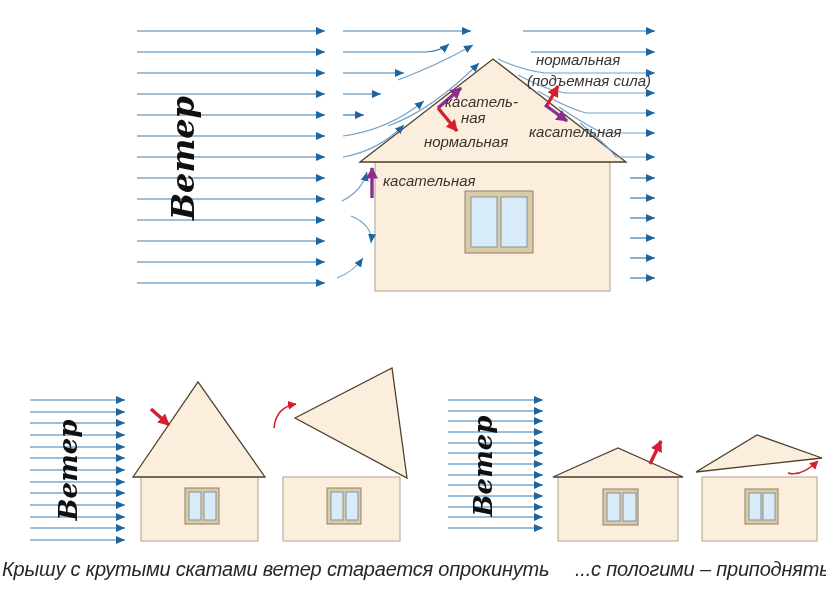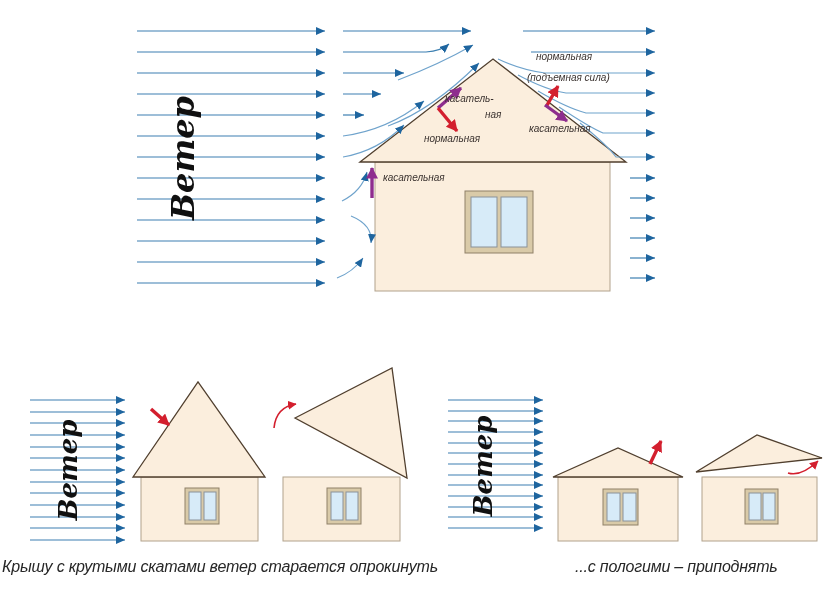--- a/index.html
+++ b/index.html
@@ -16,31 +16,31 @@
   .mk-purple{fill:var(--purple);}
   .fa-red{stroke:var(--red);stroke-width:3.4;fill:none;marker-end:url(#mr);}
   .fa-purple{stroke:var(--purple);stroke-width:3.4;fill:none;marker-end:url(#mp);}
   .fa-red-thin{stroke:var(--red);stroke-width:1.6;fill:none;marker-end:url(#mrs);}
   .wall{fill:var(--house-fill);stroke:var(--wall-stroke);stroke-width:1;}
   .roof{fill:var(--house-fill);stroke:var(--roof-stroke);stroke-width:1.3;}
   .winframe{fill:var(--win-frame);stroke:var(--win-frame-stroke);stroke-width:1;}
   .pane{fill:var(--pane);stroke:var(--pane-stroke);stroke-width:1;}
   
   .force-label{
-    position:absolute;font-style:italic;font-size:10px;line-height:1.05;
+    position:absolute;font-style:italic;font-size:15px;line-height:1.05;
     color:var(--label-text);white-space:nowrap;
   }
   .wind-label{
     position:absolute;font-family:"DejaVu Serif",serif;font-style:italic;font-weight:bold;
     color:var(--wind-text);text-align:center;transform:rotate(-90deg);white-space:nowrap;
   }
   .wind-top{width:140px;font-size:32px;}
   .wind-small{width:110px;font-size:26px;}
   .caption{
-    position:absolute;font-style:italic;font-size:16px;color:var(--caption-text);
+    position:absolute;font-style:italic;font-size:20px;color:var(--caption-text);
     white-space:nowrap;letter-spacing:-0.2px;
   }
 </style>
 </head>
 <body>
 
 <div id="stage">
 
   <svg id="diagram-svg" width="826" height="600" viewBox="0 0 826 600">
     <defs>
@@ -199,21 +199,21 @@
       </g>
       <path class="fa-red-thin" d="M788,473 Q801,477 818,461"></path>
     </g>
   </svg>
 
   <div class="wind-label wind-top" style="left:113px;top:139px;">Ветер</div>
   <div class="wind-label wind-small" style="left:13px;top:455px;">Ветер</div>
   <div class="wind-label wind-small" style="left:428px;top:451px;">Ветер</div>
 
   <div class="force-label" style="left:445px;top:94px;">касатель-</div>
-  <div class="force-label" style="left:485px;top:110px;">ная</div>
+  <div class="force-label" style="left:461px;top:110px;">ная</div>
   <div class="force-label" style="left:424px;top:134px;">нормальная</div>
   <div class="force-label" style="left:536px;top:52px;">нормальная</div>
   <div class="force-label" style="left:527px;top:73px;">(подъемная сила)</div>
   <div class="force-label" style="left:529px;top:124px;">касательная</div>
   <div class="force-label" style="left:383px;top:173px;">касательная</div>
 
   <div class="caption" style="left:2px;top:558px;">Крышу с крутыми скатами ветер старается опрокинуть</div>
   <div class="caption" style="left:575px;top:558px;">...с пологими – приподнять</div>
 </div>
 

